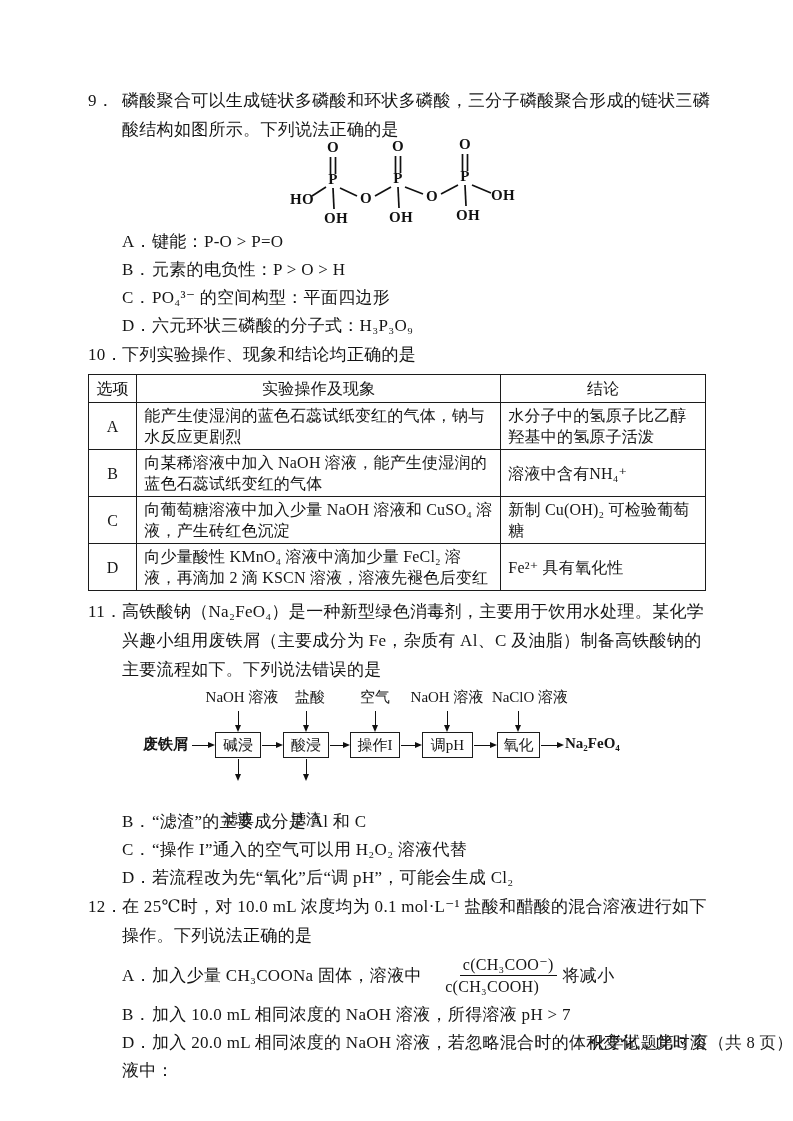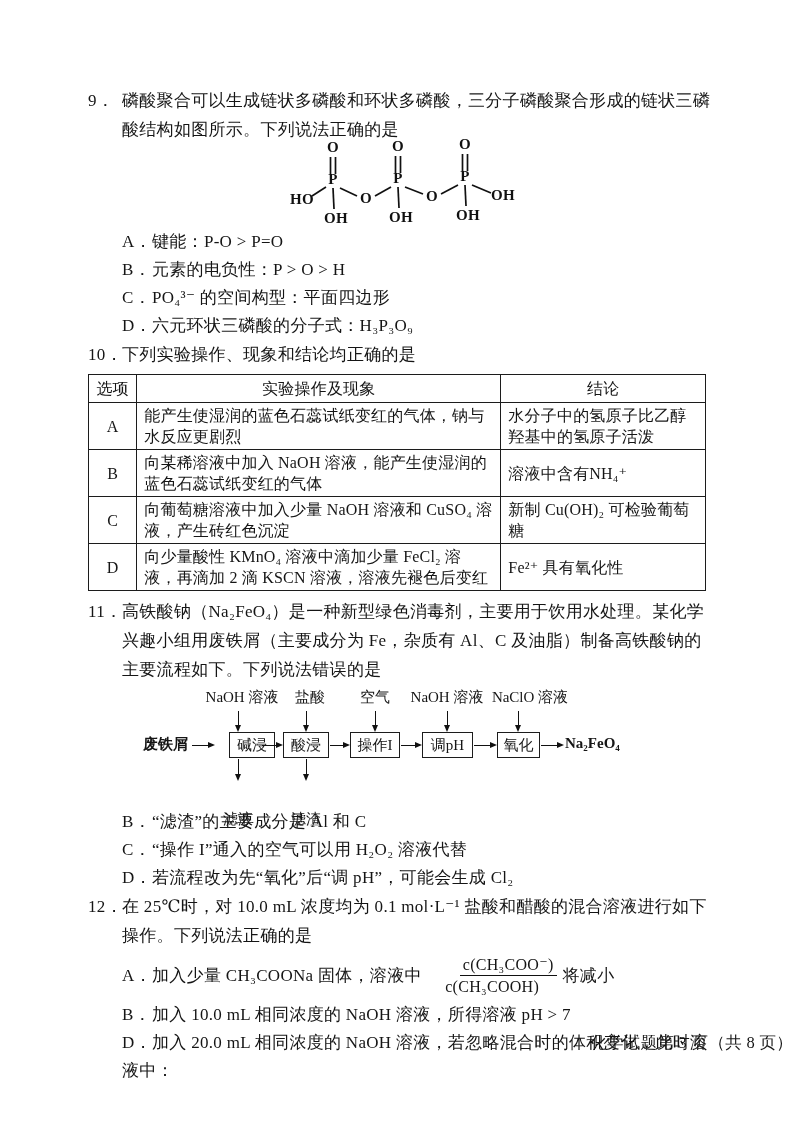--- a/index.html
+++ b/index.html
@@ -163,21 +163,21 @@
 
       <span class="ad" style="left:150px;top:25px;height:14px"></span>
       <span class="ad" style="left:218px;top:25px;height:14px"></span>
       <span class="ad" style="left:287px;top:25px;height:14px"></span>
       <span class="ad" style="left:359px;top:25px;height:14px"></span>
       <span class="ad" style="left:430px;top:25px;height:14px"></span>
 
       <span class="fc-side" style="left:55px">废铁屑</span>
       <span class="fc-side" style="left:477px">Na₂FeO₄</span>
 
-      <span class="fc-box" style="left:141px;width:46px">碱浸</span>
+      <span class="fc-box" style="left:127px;width:46px">碱浸</span>
       <span class="fc-box" style="left:195px;width:46px">酸浸</span>
       <span class="fc-box" style="left:262px;width:50px">操作I</span>
       <span class="fc-box" style="left:334px;width:51px">调pH</span>
       <span class="fc-box" style="left:409px;width:43px">氧化</span>
 
       <span class="ar" style="left:104px;top:59px;width:16px"></span>
       <span class="ar" style="left:174px;top:59px;width:14px"></span>
       <span class="ar" style="left:242px;top:59px;width:13px"></span>
       <span class="ar" style="left:313px;top:59px;width:14px"></span>
       <span class="ar" style="left:386px;top:59px;width:16px"></span>

